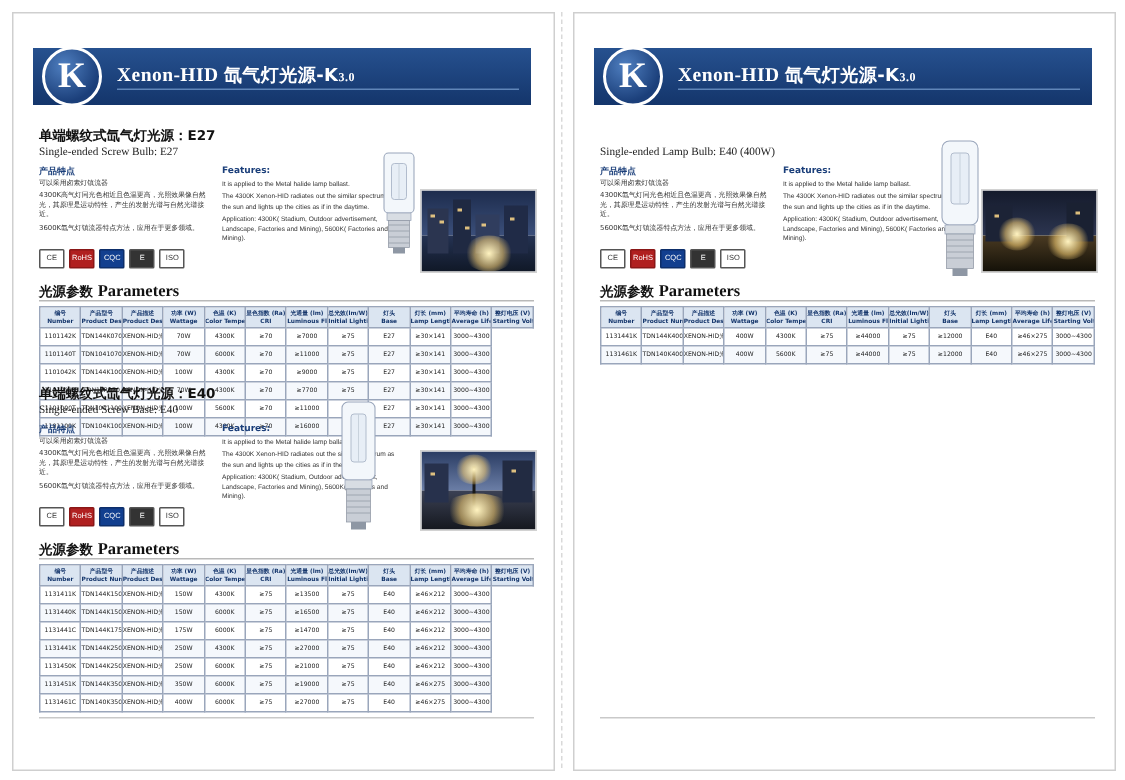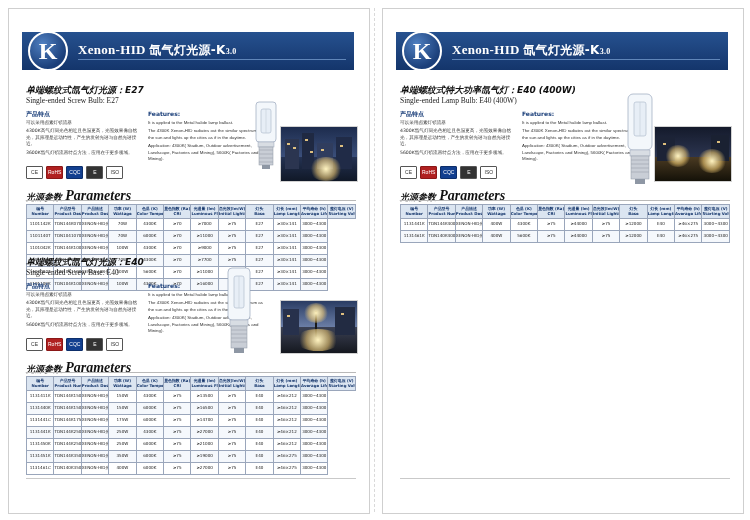--- a/index.html
+++ b/index.html
@@ -44,23 +44,23 @@
     font-family:"Liberation Serif",serif;white-space:nowrap;
   }
   .banner .btitle .cn{font-family:"DejaVu Sans",sans-serif;font-size:12px;}
   .banner .btitle .sub{font-size:8px;font-weight:bold;}
   .banner .brule{
     position:absolute;left:56px;right:8px;top:27px;height:1px;background:#7fa5d6;opacity:.7;
   }
   
   .sec-title{
     position:absolute;font-size:9px;font-weight:bold;color:#111;
-    font-family:"DejaVu Sans",sans-serif;white-space:nowrap;font-style:italic;
-  }
-  .sec-title .en{font-family:"Liberation Serif",serif;font-size:14px;}
+    font-family:"DejaVu Sans",sans-serif;white-space:nowrap;
+  }
+  .sec-title .en{font-family:"Liberation Serif",serif;font-size:11px;}
   .sec-sub{
     position:absolute;font-size:7.5px;color:#222;font-family:"Liberation Serif",serif;
   }
   .hrule{position:absolute;height:1px;background:#b9b9b9;}
   .col-h{
     position:absolute;font-size:6px;font-weight:bold;color:#1b3f7a;
     font-family:"DejaVu Sans",sans-serif;
   }
   .body-txt{
     position:absolute;font-size:4.6px;line-height:6.4px;color:#333;
@@ -459,21 +459,20 @@
 
     <div class="banner" style="top:24px;">
       <div class="kcircle">K</div>
       <div class="btitle">
         <span>Xenon-HID</span>
         <span class="cn">氙气灯光源-K</span><span class="sub">3.0</span>
       </div>
       <div class="brule"></div>
     </div>
 
-    <div class="sec-title" style="left:18px;top:76px;">单端螺纹式特大功率氙气灯：E40 (400W)</div>
     <div class="sec-sub" style="left:18px;top:88px;">Single-ended Lamp Bulb: E40 (400W)</div>
 
     <div class="col-h" style="left:18px;top:102px;">产品特点</div>
     <div class="col-h" style="left:140px;top:102px;">Features:</div>
 
     <div class="body-txt" style="left:18px;top:112px;">
       <p>可以采用卤素灯镇流器</p>
       <p>4300K氙气灯同光色相近且色温更高，光照效果像自然光，其原理是运动特性，产生的发射光谱与自然光谱接近。</p>
       <p>5600K氙气灯镇流器特点方法，应用在于更多领域。</p>
     </div>

